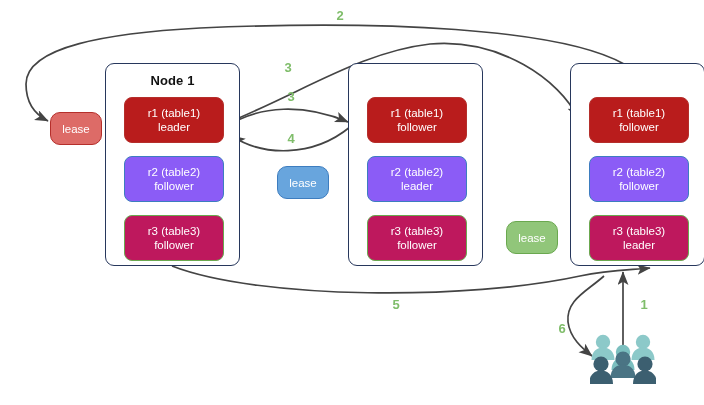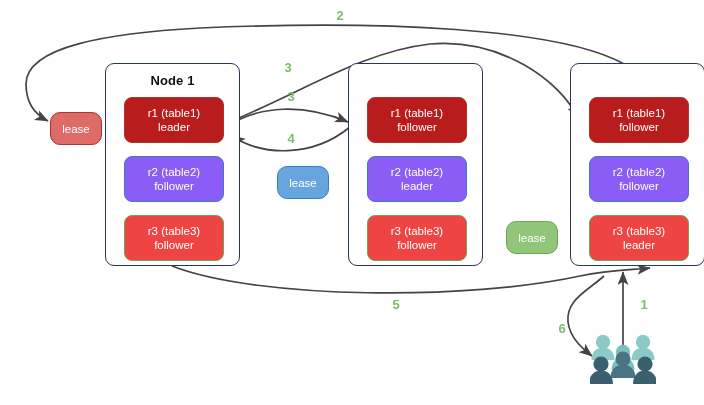--- a/index.html
+++ b/index.html
@@ -59,21 +59,21 @@
   .replica .ln { display: block; }
   .rep-red {
     background: #b91c1c;
     border: 1.8px solid #b52f2b;
   }
   .rep-blue {
     background: #8b5cf6;
     border: 1.8px solid #3d7dbf;
   }
   .rep-green {
-    background: #ef4444;
+    background: #be185d;
     border: 1.8px solid #6aa84f;
   }
   .lease {
     position: absolute;
     box-sizing: border-box;
     border-radius: 10px;
     display: flex;
     align-items: center;
     justify-content: center;
     color: #ffffff;

